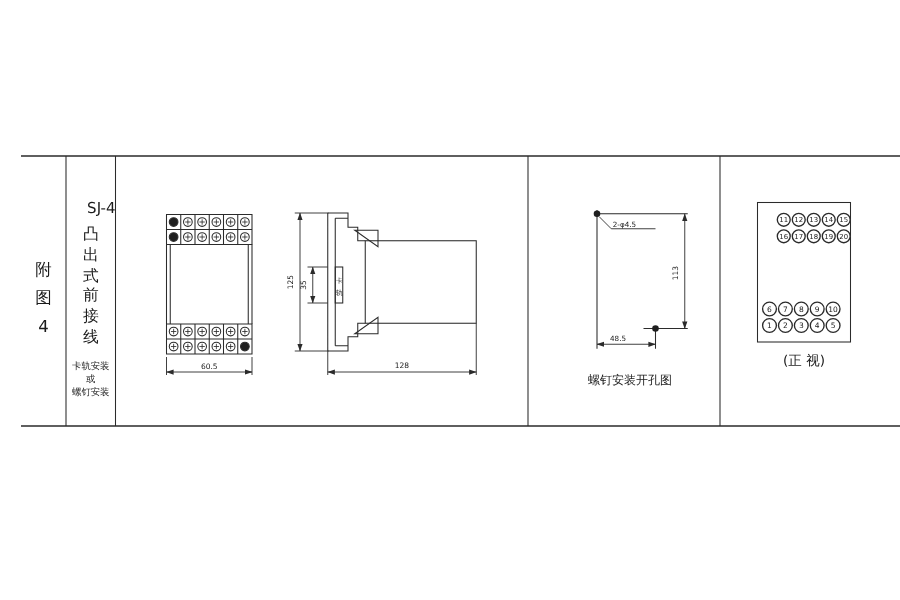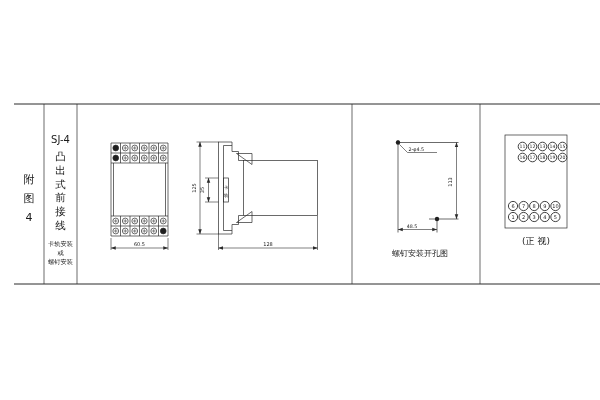--- a/index.html
+++ b/index.html
@@ -1,21 +1,21 @@
 <!DOCTYPE html>
 <html><head>
 <meta charset="utf-8">
 <style>
   html,body{margin:0;padding:0;background:#fff;}
   .canvas{position:relative;width:600px;height:400px;background:#fff;overflow:hidden;
           font-family:"DejaVu Sans","Liberation Sans",sans-serif;color:#1a1a1a;}
   .abs{position:absolute;}
   .vstack{display:flex;flex-direction:column;align-items:center;}
   .index-col{left:14px;top:170px;width:30px;font-size:11px;line-height:19px;text-align:center;}
-  .model-col{left:44px;top:133px;width:33px;text-align:center;}
+  .model-col{left:44px;top:133px;width:33px;text-align:right;}
   .model-no{font-size:10px;line-height:13px;}
   .style-chars{font-size:10.5px;line-height:13.8px;margin-top:4px;}
   .mount{font-size:6.5px;line-height:9px;margin-top:7px;transform:scale(0.96);}
   svg text{fill:#1a1a1a;}
   .ln{stroke:#2b2b2b;stroke-width:1;fill:none;}
   .thin{stroke:#2b2b2b;stroke-width:0.7;fill:none;}
   .dimln{stroke:#2b2b2b;stroke-width:0.6;fill:none;}
   .screw{fill:#fff;stroke:#2b2b2b;stroke-width:0.7;}
   .screw-dark{fill:#1f1f1f;stroke:#2b2b2b;stroke-width:0.7;}
   .cross{stroke:#2b2b2b;stroke-width:0.55;fill:none;}

